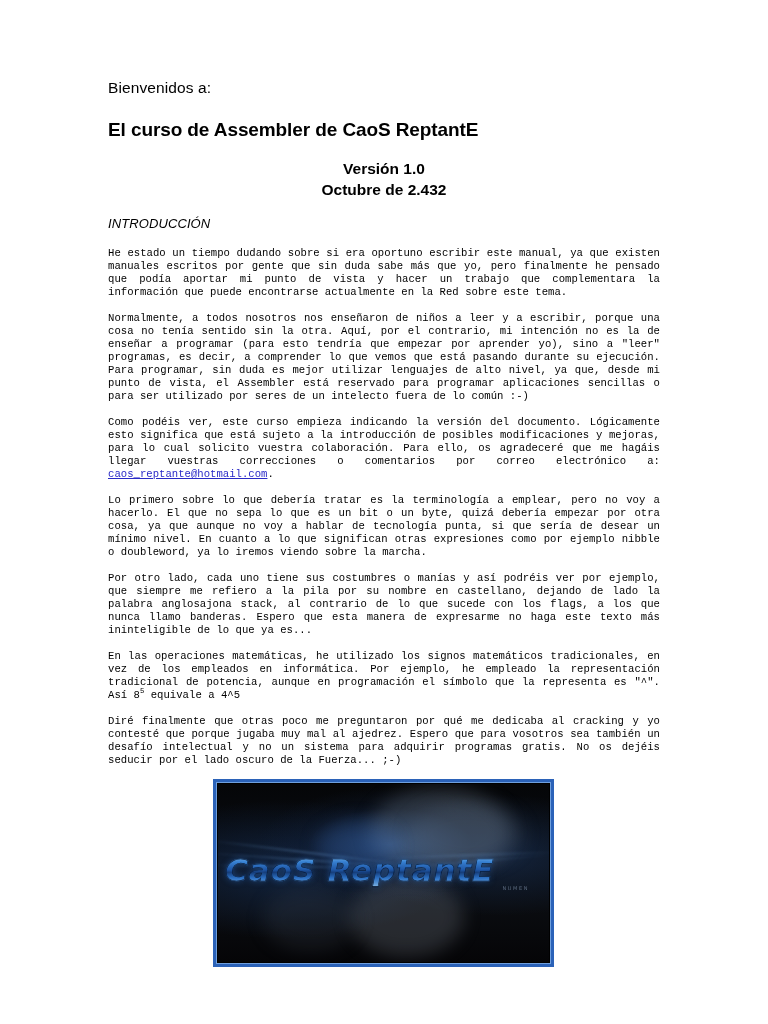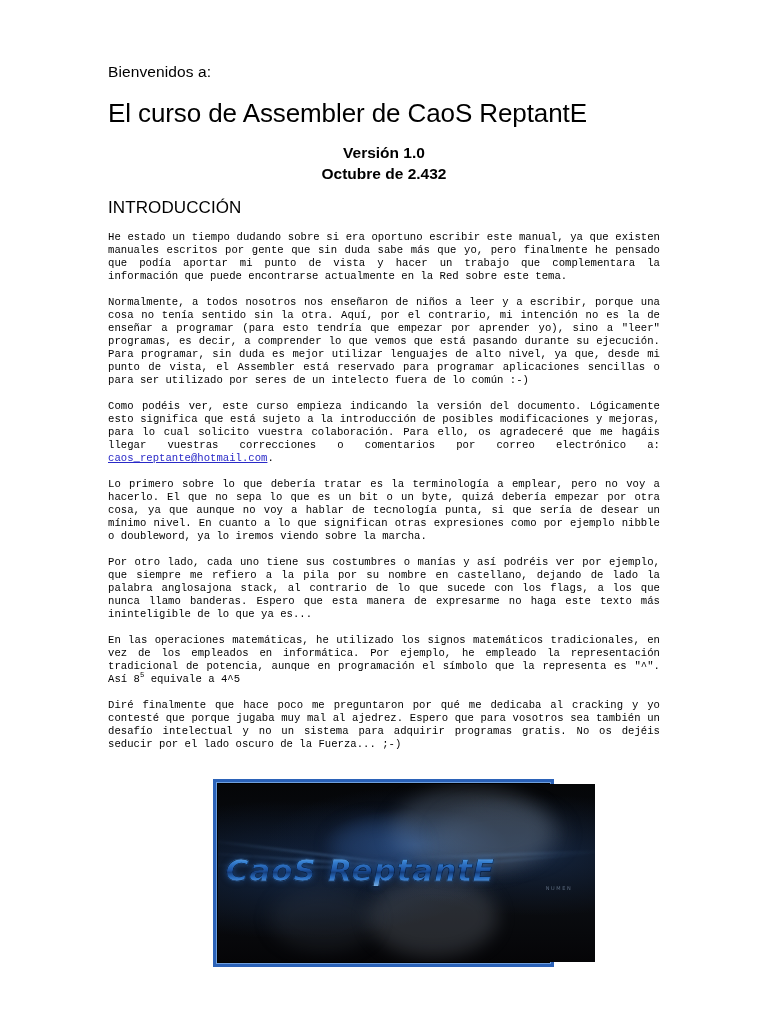--- a/index.html
+++ b/index.html
@@ -24,42 +24,43 @@
   .content {
     position: absolute;
     left: 108px;
     top: 62px;
     width: 552px;
   }
   .welcome {
     font-size: 15.5px;
     line-height: 20px;
     letter-spacing: 0.1px;
-    margin: 0 0 16px 0;
+    margin: 16px 0 16px 0;
   }
   .doc-title {
-    font-size: 26px;
-    font-weight: normal;
+    font-size: 19px;
+    font-weight: bold;
     line-height: 31px;
     letter-spacing: -0.1px;
     margin: 0 0 14px 0;
     white-space: nowrap;
   }
   .version-block {
     text-align: center;
     font-size: 15.5px;
     line-height: 20.5px;
     font-weight: bold;
     margin: 0 0 14px 0;
   }
   .section-heading {
-    font-size: 17px;
+    font-size: 13px;
     line-height: 20px;
     margin: 4px 0 13px 0;
     letter-spacing: 0.1px;
+    font-style: italic;
   }
   p.body-par {
     font-size: 10.6px;
     line-height: 13.1px;
     text-align: justify;
     margin: 0 0 12.5px 0;
     letter-spacing: 0.02px;
     font-family: Liberation Mono, monospace;
   }
   p.body-par:last-of-type {
@@ -96,21 +97,20 @@
   .banner-inner {
     position: relative;
     width: 100%;
     height: 100%;
     overflow: hidden;
     background:
       radial-gradient(ellipse 55% 45% at 52% 34%, rgba(60,110,180,0.55) 0%, rgba(18,34,62,0.30) 45%, rgba(0,0,0,0) 72%),
       radial-gradient(ellipse 80% 60% at 20% 48%, rgba(30,70,130,0.40) 0%, rgba(0,0,0,0) 65%),
       radial-gradient(ellipse 70% 55% at 85% 40%, rgba(40,80,140,0.35) 0%, rgba(0,0,0,0) 62%),
       linear-gradient(180deg, #050608 0%, #090c12 40%, #0a0c10 70%, #050507 100%);
-    padding-left: 46px;
   }
   
   .ray {
     position: absolute;
     background: linear-gradient(90deg, rgba(120,175,235,0.0) 0%, rgba(120,175,235,0.30) 50%, rgba(120,175,235,0.0) 100%);
     filter: blur(1.2px);
     transform-origin: left center;
   }
   .ray.r1 { left: -4%; top: 31%; width: 62%; height: 2.4px; transform: rotate(7deg); }
   .ray.r2 { left: -4%; top: 38%; width: 58%; height: 2.0px; transform: rotate(4deg); opacity: .85; }
@@ -185,21 +185,21 @@
     <p class="body-par">Normalmente, a todos nosotros nos enseñaron de niños a leer y a escribir, porque una cosa no tenía sentido sin la otra. Aquí, por el contrario, mi intención no es la de enseñar a programar (para esto tendría que empezar por aprender yo), sino a "leer" programas, es decir, a comprender lo que vemos que está pasando durante su ejecución. Para programar, sin duda es mejor utilizar lenguajes de alto nivel, ya que, desde mi punto de vista, el Assembler está reservado para programar aplicaciones sencillas o para ser utilizado por seres de un intelecto fuera de lo común :-)</p>
 
     <p class="body-par"><span>Como podéis ver, este curso empieza indicando la versión del documento. Lógicamente esto significa que está sujeto a la introducción de posibles modificaciones y mejoras, para lo cual solicito vuestra colaboración. Para ello, os agradeceré que me hagáis llegar vuestras correcciones o comentarios por correo electrónico a: </span><a class="email-link" href="#">caos_reptante@hotmail.com</a><span>.</span></p>
 
     <p class="body-par">Lo primero sobre lo que debería tratar es la terminología a emplear, pero no voy a hacerlo. El que no sepa lo que es un bit o un byte, quizá debería empezar por otra cosa, ya que aunque no voy a hablar de tecnología punta, si que sería de desear un mínimo nivel. En cuanto a lo que significan otras expresiones como por ejemplo nibble o doubleword, ya lo iremos viendo sobre la marcha.</p>
 
     <p class="body-par">Por otro lado, cada uno tiene sus costumbres o manías y así podréis ver por ejemplo, que siempre me refiero a la pila por su nombre en castellano, dejando de lado la palabra anglosajona stack, al contrario de lo que sucede con los flags, a los que nunca llamo banderas. Espero que esta manera de expresarme no haga este texto más ininteligible de lo que ya es...</p>
 
     <p class="body-par"><span>En las operaciones matemáticas, he utilizado los signos matemáticos tradicionales, en vez de los empleados en informática. Por ejemplo, he empleado la representación tradicional de potencia, aunque en programación el símbolo que la representa es "^". Así 8</span><sup class="sup-exp">5</sup><span> equivale a 4^5</span></p>
 
-    <p class="body-par">Diré finalmente que hace poco me preguntaron por qué me dedicaba al cracking y yo contesté que porque jugaba muy mal al ajedrez. Espero que para vosotros sea también un desafío intelectual y no un sistema para adquirir programas gratis. No os dejéis seducir por el lado oscuro de la Fuerza... ;-)</p>
+    <p class="body-par">Diré finalmente que otras poco me preguntaron por qué me dedicaba al cracking y yo contesté que porque jugaba muy mal al ajedrez. Espero que para vosotros sea también un desafío intelectual y no un sistema para adquirir programas gratis. No os dejéis seducir por el lado oscuro de la Fuerza... ;-)</p>
 
   </div>
 
   <div class="banner-wrap">
     <div class="banner-frame">
       <div class="banner-inner">
         <div class="smoke s1"></div>
         <div class="smoke s2"></div>
         <div class="smoke s5"></div>
         <div class="ray r1"></div>

